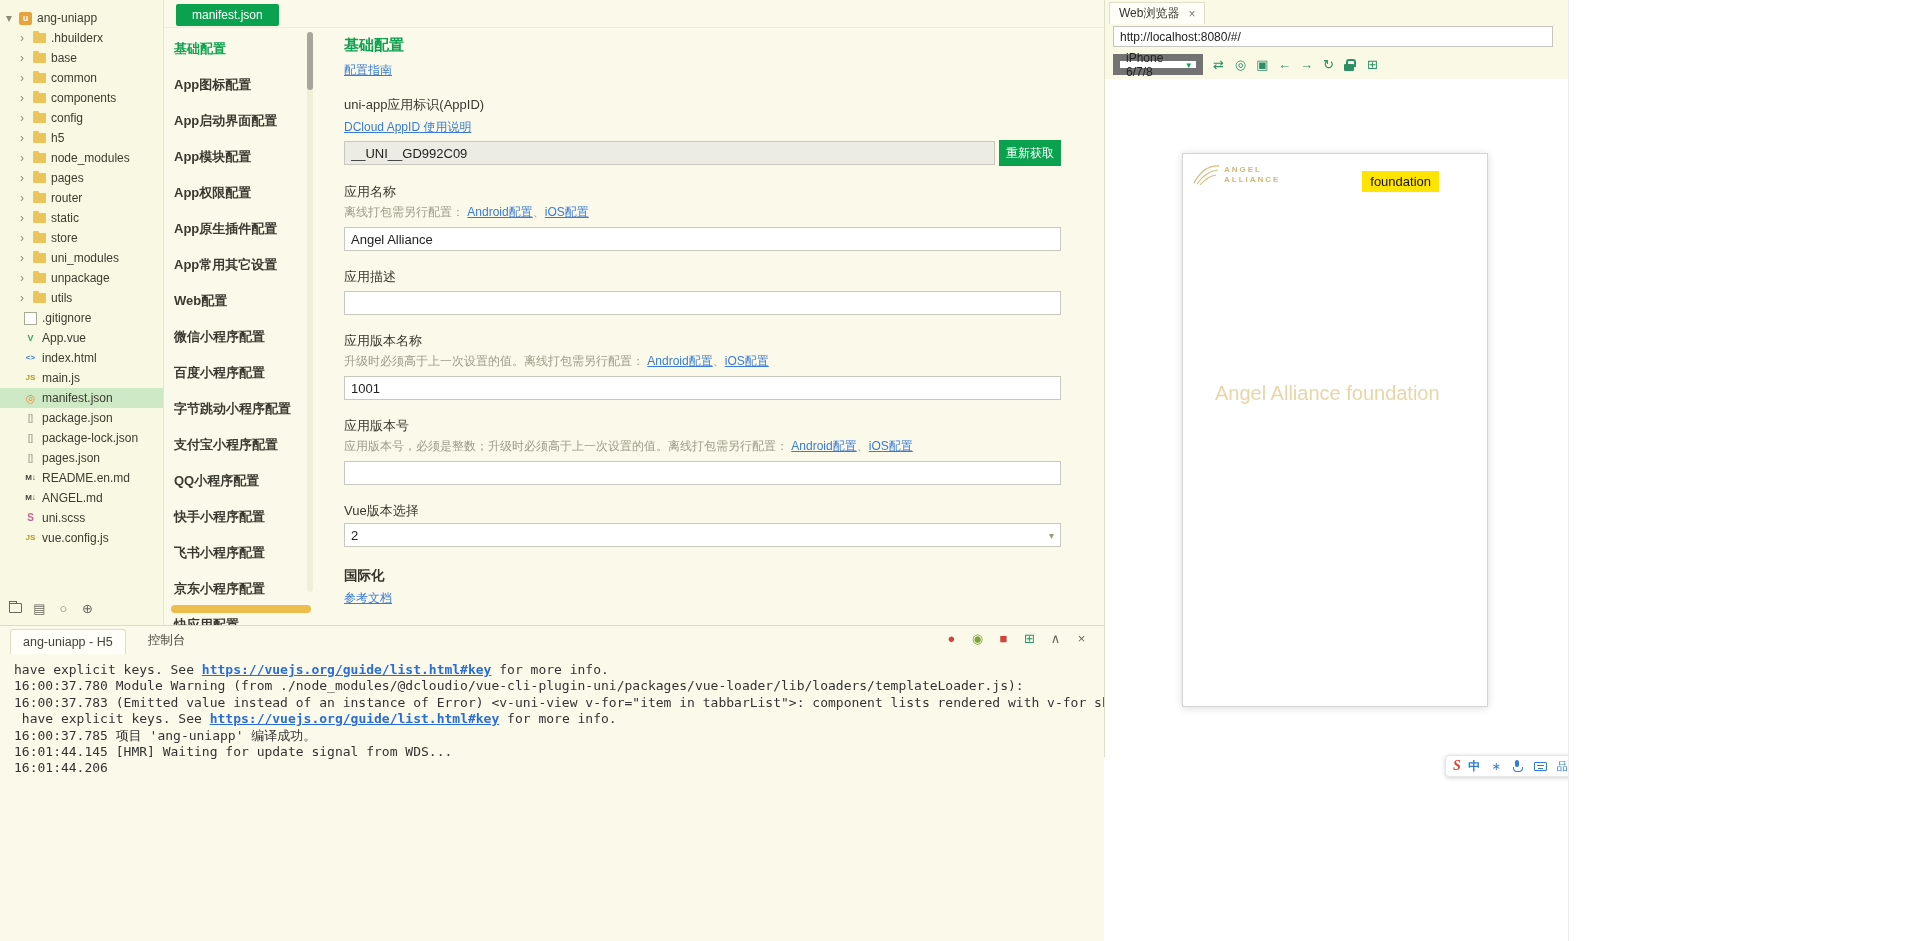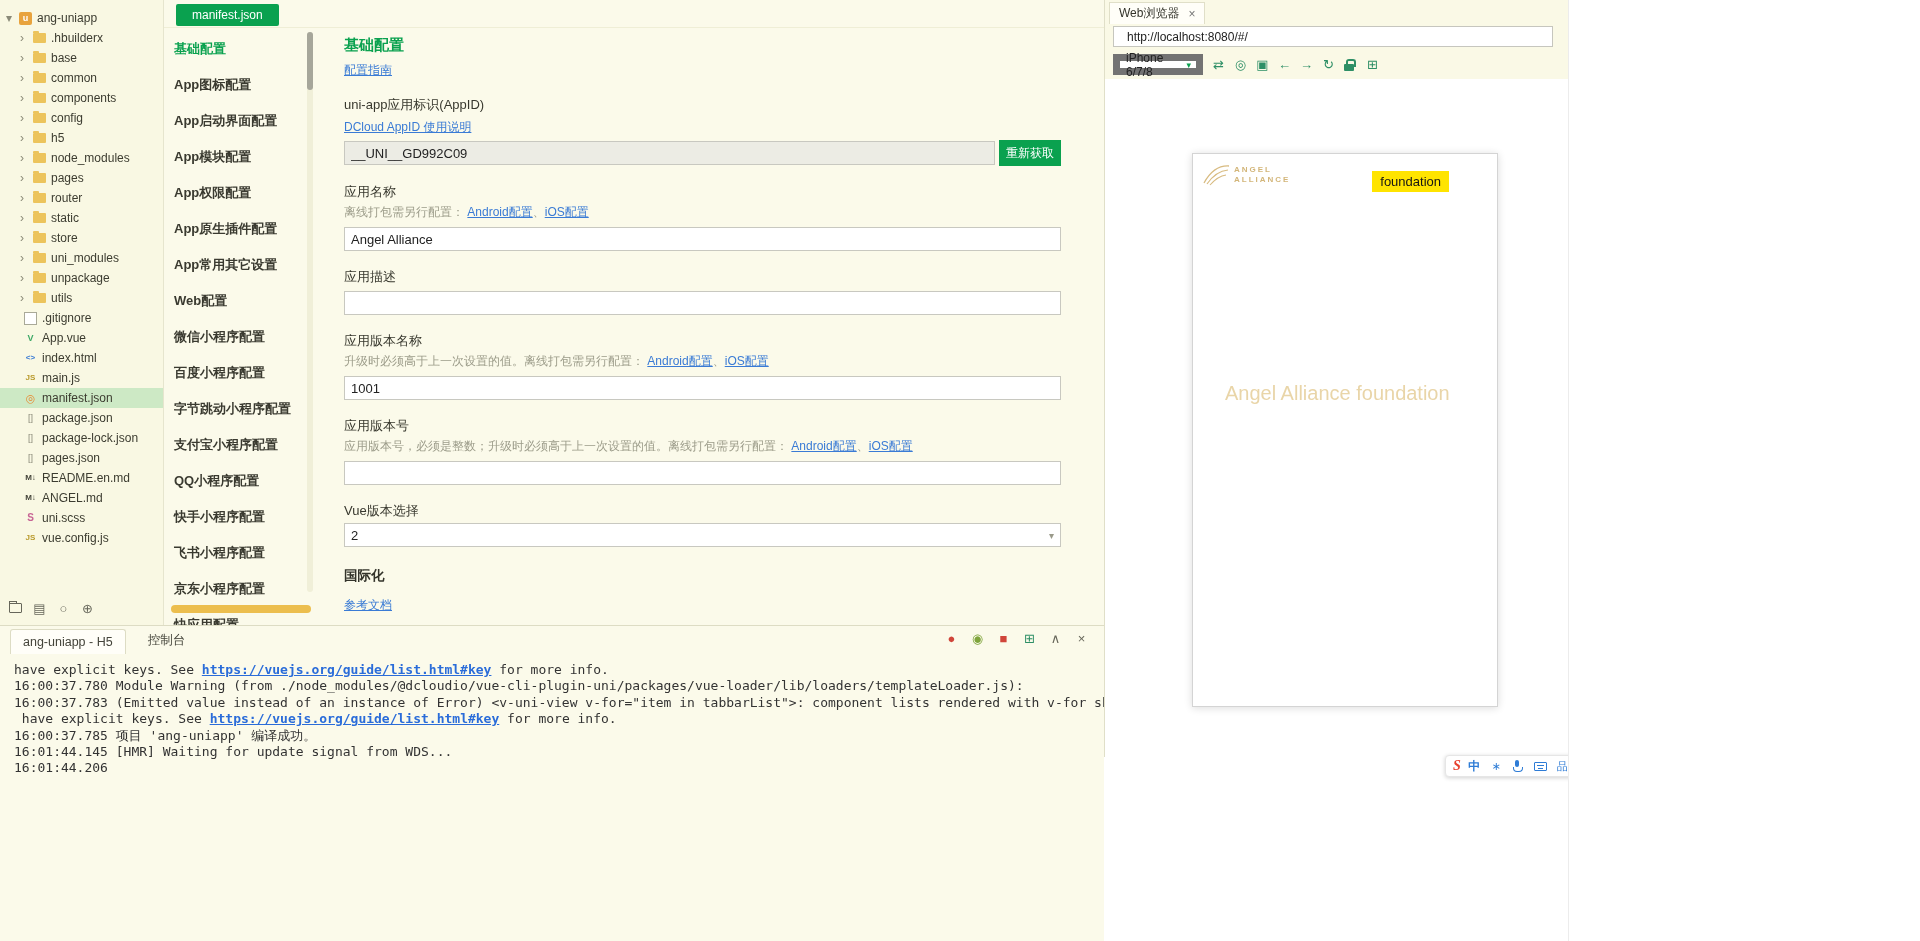--- a/index.html
+++ b/index.html
@@ -58,47 +58,47 @@
   .link{color:var(--link-blue);text-decoration:underline;font-size:12px;cursor:pointer}
   .flabel{font-size:13px;color:#38382E;margin-top:17px;margin-bottom:3px}
   .hint{font-size:12px;color:#9C9C8A;margin-bottom:4px}
   .tinput{width:717px;height:24px;border:1px solid #C8C8C0;background:#FFF;font-size:13px;padding:0 6px;color:#222;font-family:inherit;margin-top:2px}
   .approw{display:flex;gap:4px;margin-top:4px;align-items:center}
   .tinput.appid{width:651px;background:#ECECE4;margin-top:0}
   .gbtn{width:62px;height:26px;background:var(--accent-green);color:#FFF;border:none;font-size:12px;font-family:inherit;cursor:pointer}
   .selbox{width:717px;height:24px;border:1px solid #C8C8C0;background:#FFF;font-size:13px;padding:0 6px;display:flex;align-items:center;justify-content:space-between;color:#222;margin-top:2px;cursor:pointer}
   .scaret{color:#9A9A8A;font-size:10px}
   .scaret::after{content:"▾"}
-  .subhead{font-size:13.5px;font-weight:bold;color:#33332A;margin-top:20px;margin-bottom:10px}
+  .subhead{font-size:13.5px;font-weight:bold;color:#33332A;margin-top:20px;margin-bottom:3px}
 
   
   .console{position:absolute;left:0;top:625px;width:1104px;height:316px;background:#FBFAEA;border-top:1px solid #DDDCC4}
   .cheader{height:28px;display:flex;align-items:flex-end;padding-left:10px;gap:10px;position:relative}
   .ctab{font-size:12.5px;color:#44443A;padding:5px 12px;cursor:pointer}
   .ctab.active{background:#FFFEF8;border:1px solid #DDDCC4;border-bottom:none;border-radius:3px 3px 0 0}
   .cicons{position:absolute;right:16px;top:6px;display:flex;gap:13px;align-items:center}
   .clines{padding:8px 0 0 14px;font-family:"DejaVu Sans Mono","Liberation Mono",monospace;font-size:13px;color:#333;height:124px;overflow:hidden}
   .cline{line-height:16.4px;white-space:pre}
   .cline a{color:#2A6CD9;text-decoration:underline;cursor:pointer;font-weight:bold}
 
   
   .browser{position:absolute;left:1104px;top:0;width:464px;height:757px;background:#FAF9E6;border-left:1px solid #E0DFC8}
   .btabs{height:21px;position:relative}
   .btab{position:absolute;left:4px;top:2px;background:#FFFEF8;border:1px solid #E0DFC8;border-bottom:none;padding:2px 9px;font-size:12px;color:#33332A;display:flex;align-items:center;gap:9px;cursor:pointer}
   .btab .x{color:#777;font-size:12px;cursor:pointer}
   .btab .x::after{content:"×"}
   .burl{padding:5px 8px 3px}
-  .burl input{width:440px;height:21px;border:1px solid #C6C6BE;background:#FFF;font-size:12px;padding:0 13px;font-family:inherit;color:#222}
+  .burl input{width:440px;height:21px;border:1px solid #C6C6BE;background:#FFF;font-size:12px;padding:0 6px;font-family:inherit;color:#222}
   .btools{display:flex;align-items:center;padding:4px 8px 6px;gap:9px;border-bottom:1px solid #DFDEC6}
   .devsel{display:flex;align-items:center;justify-content:space-between;width:90px;height:21px;border:7px solid #737373;background:#FFF;font-size:12px;padding:0 5px 0 6px;color:#222;cursor:pointer}
   .devsel .scaret{color:var(--accent-green);font-size:9px}
   .bicons{display:flex;gap:9px;align-items:center}
   .bcontent{position:absolute;left:0;top:79px;right:0;bottom:0;background:#FFF}
 
-  .phone{position:absolute;left:87px;top:74px;width:306px;height:554px;background:#FFF;border:1px solid #D4D4D4;box-shadow:0 1px 8px rgba(0,0,0,.14)}
+  .phone{position:absolute;left:77px;top:74px;width:306px;height:554px;background:#FFF;border:1px solid #D4D4D4;box-shadow:0 1px 8px rgba(0,0,0,.14)}
   .brand{position:absolute;left:8px;top:9px;display:flex;align-items:center;gap:3px}
   .brand-text{color:#D3B67A;font-size:8px;font-weight:bold;letter-spacing:2px;line-height:10px}
   .badge{position:absolute;right:48px;top:17px;background:var(--badge-yellow);color:#151515;font-size:13px;padding:3px 8px;cursor:pointer}
   .watermark{position:absolute;left:32px;top:228px;color:#E9D5A8;font-size:20px;white-space:nowrap}
 
   .ime{position:absolute;left:340px;top:676px;height:22px;background:#FFF;border:1px solid #E6E6E6;border-radius:4px;box-shadow:0 1px 4px rgba(0,0,0,.18);display:flex;align-items:center;padding:0 7px;gap:7px}
   .sogou{color:var(--sogou-red);font-weight:bold;font-size:14px;font-family:"Liberation Serif","DejaVu Serif",serif;font-style:italic;line-height:1}
 
   .void{position:absolute;left:1568px;top:0;width:352px;height:941px;background:#FFF;border-left:1px solid #ECECEC}
 

